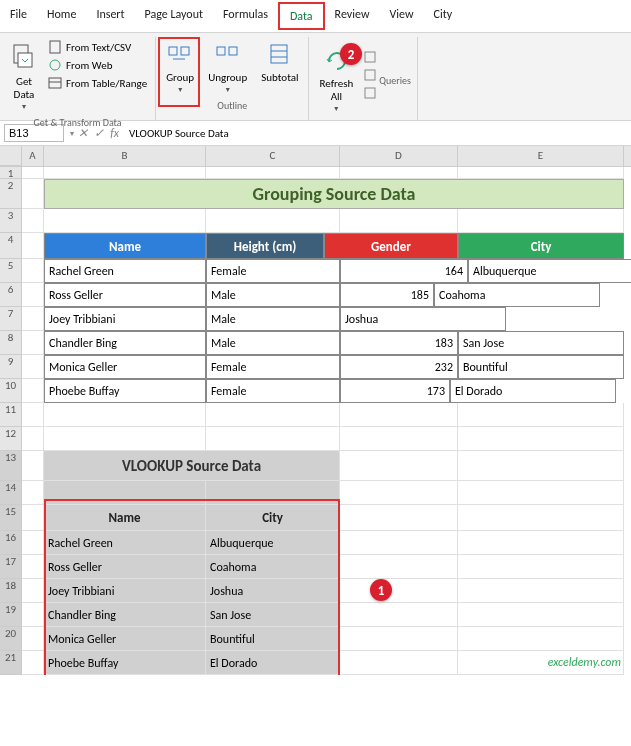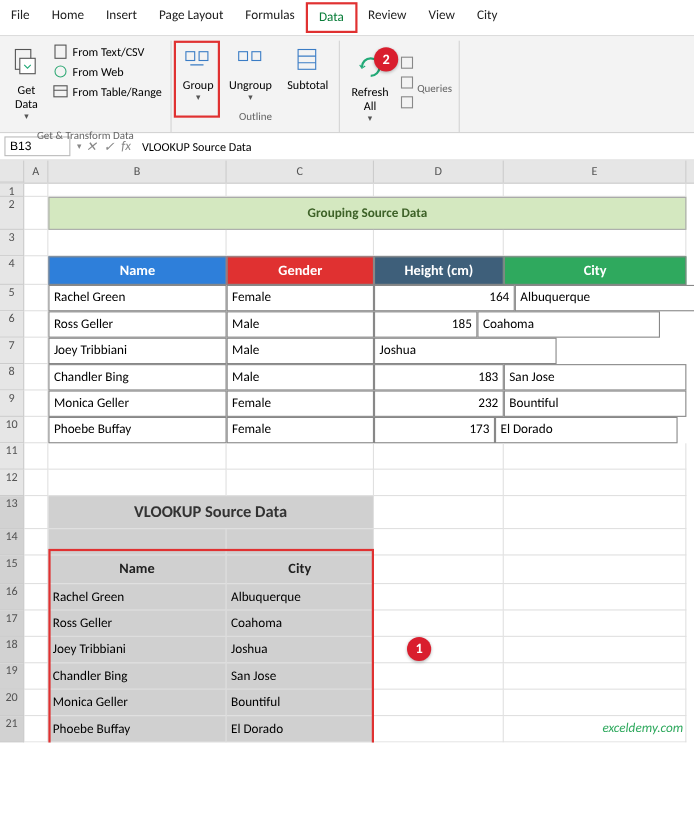--- a/index.html
+++ b/index.html
@@ -27,21 +27,21 @@
 .formula-bar { flex: 1; padding: 2px 6px; font-size: 11px; }
 .rowhead-col { display: flex; flex-direction: column; }
 .colhead-row { display: flex; background: #e6e6e6; border-bottom: 1px solid #ccc; }
 .colhead-row .ch { border-right: 1px solid #ccc; text-align: center; font-size: 11px; color: #555; padding: 3px 0; }
 .selectall { width: 22px; height: 20px; border-right: 1px solid #ccc; border-bottom: 1px solid #ccc; background: #e6e6e6; }
 .rh { width: 22px; text-align: center; font-size: 11px; color: #555; border-bottom: 1px solid #ccc; border-right: 1px solid #ccc; background: #e6e6e6; }
 .rh.sel { background: #d2d2d2; }
 .grid { position: relative; }
 .grid-row { display: flex; }
 .cell { border-right: 1px solid #e0e0e0; border-bottom: 1px solid #e0e0e0; padding: 0 4px; display: flex; align-items: center; font-size: 12px; overflow: hidden; }
-.title-banner { background: #d4e8c0; color: #3e6228; font-weight: bold; font-size: 12px; justify-content: center; border: 1px solid #aaa; }
+.title-banner { background: #d4e8c0; color: #3e6228; font-weight: bold; font-size: 18px; justify-content: center; border: 1px solid #aaa; }
 .th { color: #fff; font-weight: bold; justify-content: center; font-size: 13px; border: 1px solid #888; }
 .th.name { background: #2e7fda; }
 .th.gender { background: #e03131; }
 .th.height { background: #3e5f7a; }
 .th.city { background: #2fa95e; }
 .datacell { border: 1px solid #888; }
 .num { justify-content: flex-end; }
 .selection-area { position: absolute; background: rgba(170,170,170,.35); border: 2px solid #e03131; }
 .vl-title { font-weight: bold; font-size: 15px; color: #333; justify-content: center; }
 .vl-head { font-weight: bold; font-size: 13px; color: #222; }
@@ -234,22 +234,22 @@
           <div class="cell" style="width:22px;height:24px"></div>
           <div class="cell" style="width:162px;height:24px"></div>
           <div class="cell" style="width:134px;height:24px"></div>
           <div class="cell" style="width:118px;height:24px"></div>
           <div class="cell" style="width:166px;height:24px"></div>
         </div>
 
       <div class="grid-row">
         <div class="cell" style="width:22px;height:26px"></div>
         <div class="cell th name" style="width:162px;height:26px">Name</div>
+        <div class="cell th height" style="width:118px;height:26px">Height (cm)</div>
         <div class="cell th gender" style="width:134px;height:26px">Gender</div>
-        <div class="cell th height" style="width:118px;height:26px">Height (cm)</div>
         <div class="cell th city" style="width:166px;height:26px">City</div>
       </div>
 
       <div id="data-rows">
           <div class="grid-row">
             <div class="cell" style="width:22px;height:24px"></div>
   <div class="cell datacell" style="width:162px;height:24px">Rachel Green</div>
   <div class="cell datacell" style="width:134px;height:24px">Female</div>
   <div class="cell datacell num" style="width:128px;height:24px">164</div>
   <div class="cell datacell" style="width:166px;height:24px">Albuquerque</div>

